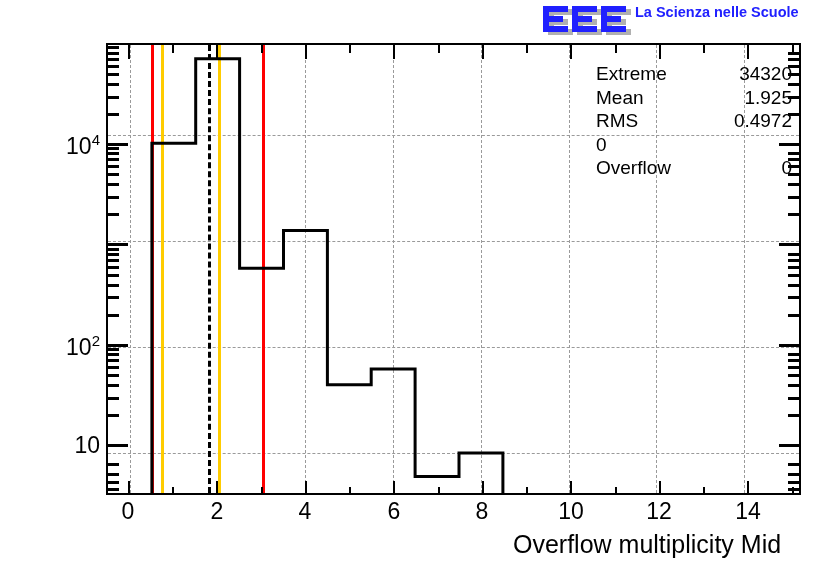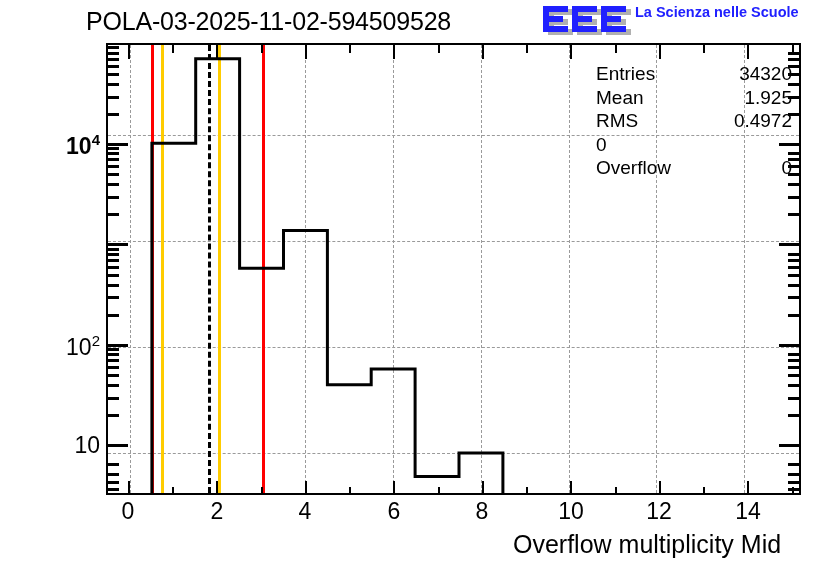--- a/index.html
+++ b/index.html
@@ -48,21 +48,20 @@
   .stats-title{text-align:center;padding-bottom:1px;border-bottom:2px solid #000;
                width:168px;margin:0 auto 1px auto;}
   .stats-row{display:flex;justify-content:space-between;line-height:23.5px;padding:0 2px;}
   .stats-row span{white-space:nowrap;}
 </style>
 </head>
 <body>
 
 <div id="root">
 
-  <div class="chart-title">POLA-03-2025-11-02-594509528</div>
 
   <div class="logo-wrap">
     <svg class="logo-mark" viewBox="0 0 88 36">
       <g fill="#b0b0b0">
         <rect x="5" y="5" width="25" height="6"></rect>
         <rect x="5" y="15" width="20" height="6"></rect>
         <rect x="5" y="25" width="25" height="6"></rect>
         <rect x="5" y="5" width="6" height="26"></rect>
         <rect x="34" y="5" width="25" height="6"></rect>
         <rect x="34" y="15" width="20" height="6"></rect>
@@ -250,27 +249,27 @@
   <div class="tick" style="left:788px;top:473px;width:13px;height:3px;"></div>
   <div class="tick" style="left:788px;top:481px;width:13px;height:3px;"></div>
   <div class="tick" style="left:788px;top:488px;width:13px;height:3px;"></div>
 
   <div class="ylab" style="left:38px;top:432px;width:62px;">
     <span>10</span>
   </div>
   <div class="ylab" style="left:30px;top:332px;width:70px;">
     <span>10</span><sup>2</sup>
   </div>
-  <div class="ylab" style="left:30px;top:131px;width:70px;font-weight:bold;">
+  <div class="ylab" style="left:30px;top:131px;width:70px;">
     <span>10</span><sup>4</sup>
   </div>
 
   <div class="stats">
     <div class="stats-row">
-      <span>Entries</span>
+      <span>Extreme</span>
       <span>34320</span>
     </div>
     <div class="stats-row">
       <span>Mean</span>
       <span>1.925</span>
     </div>
     <div class="stats-row">
       <span>RMS</span>
       <span>0.4972</span>
     </div>

